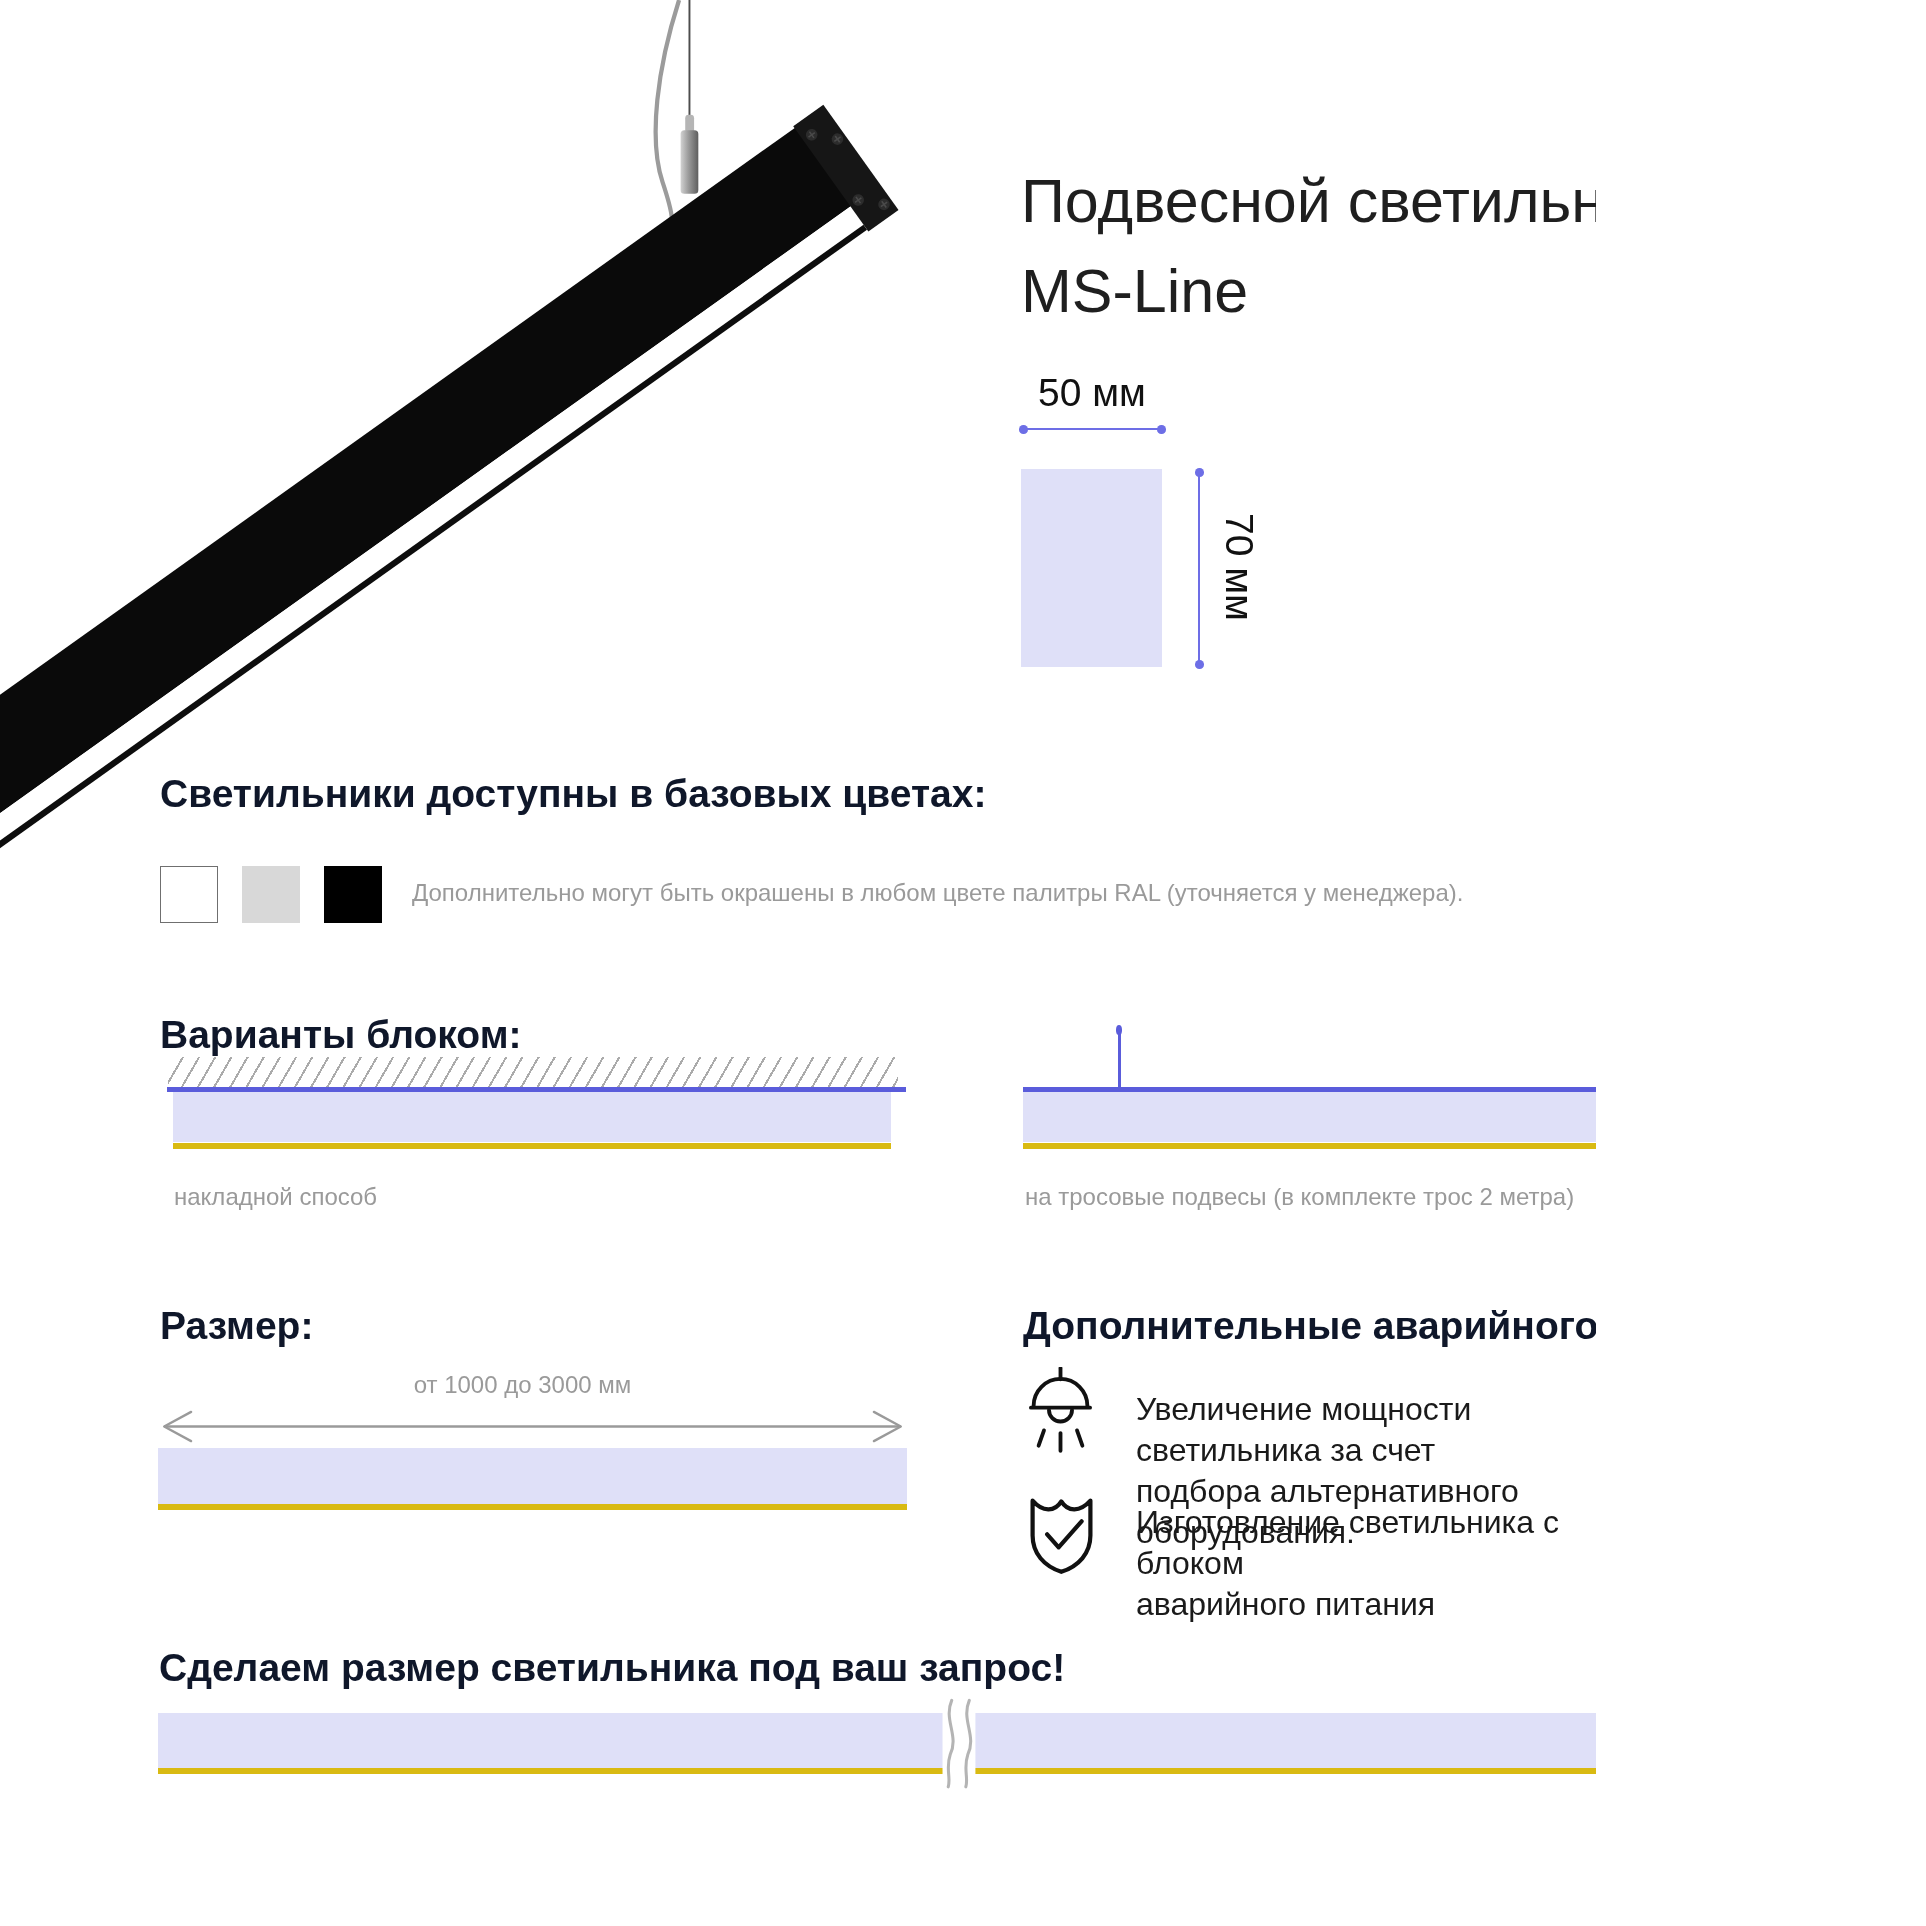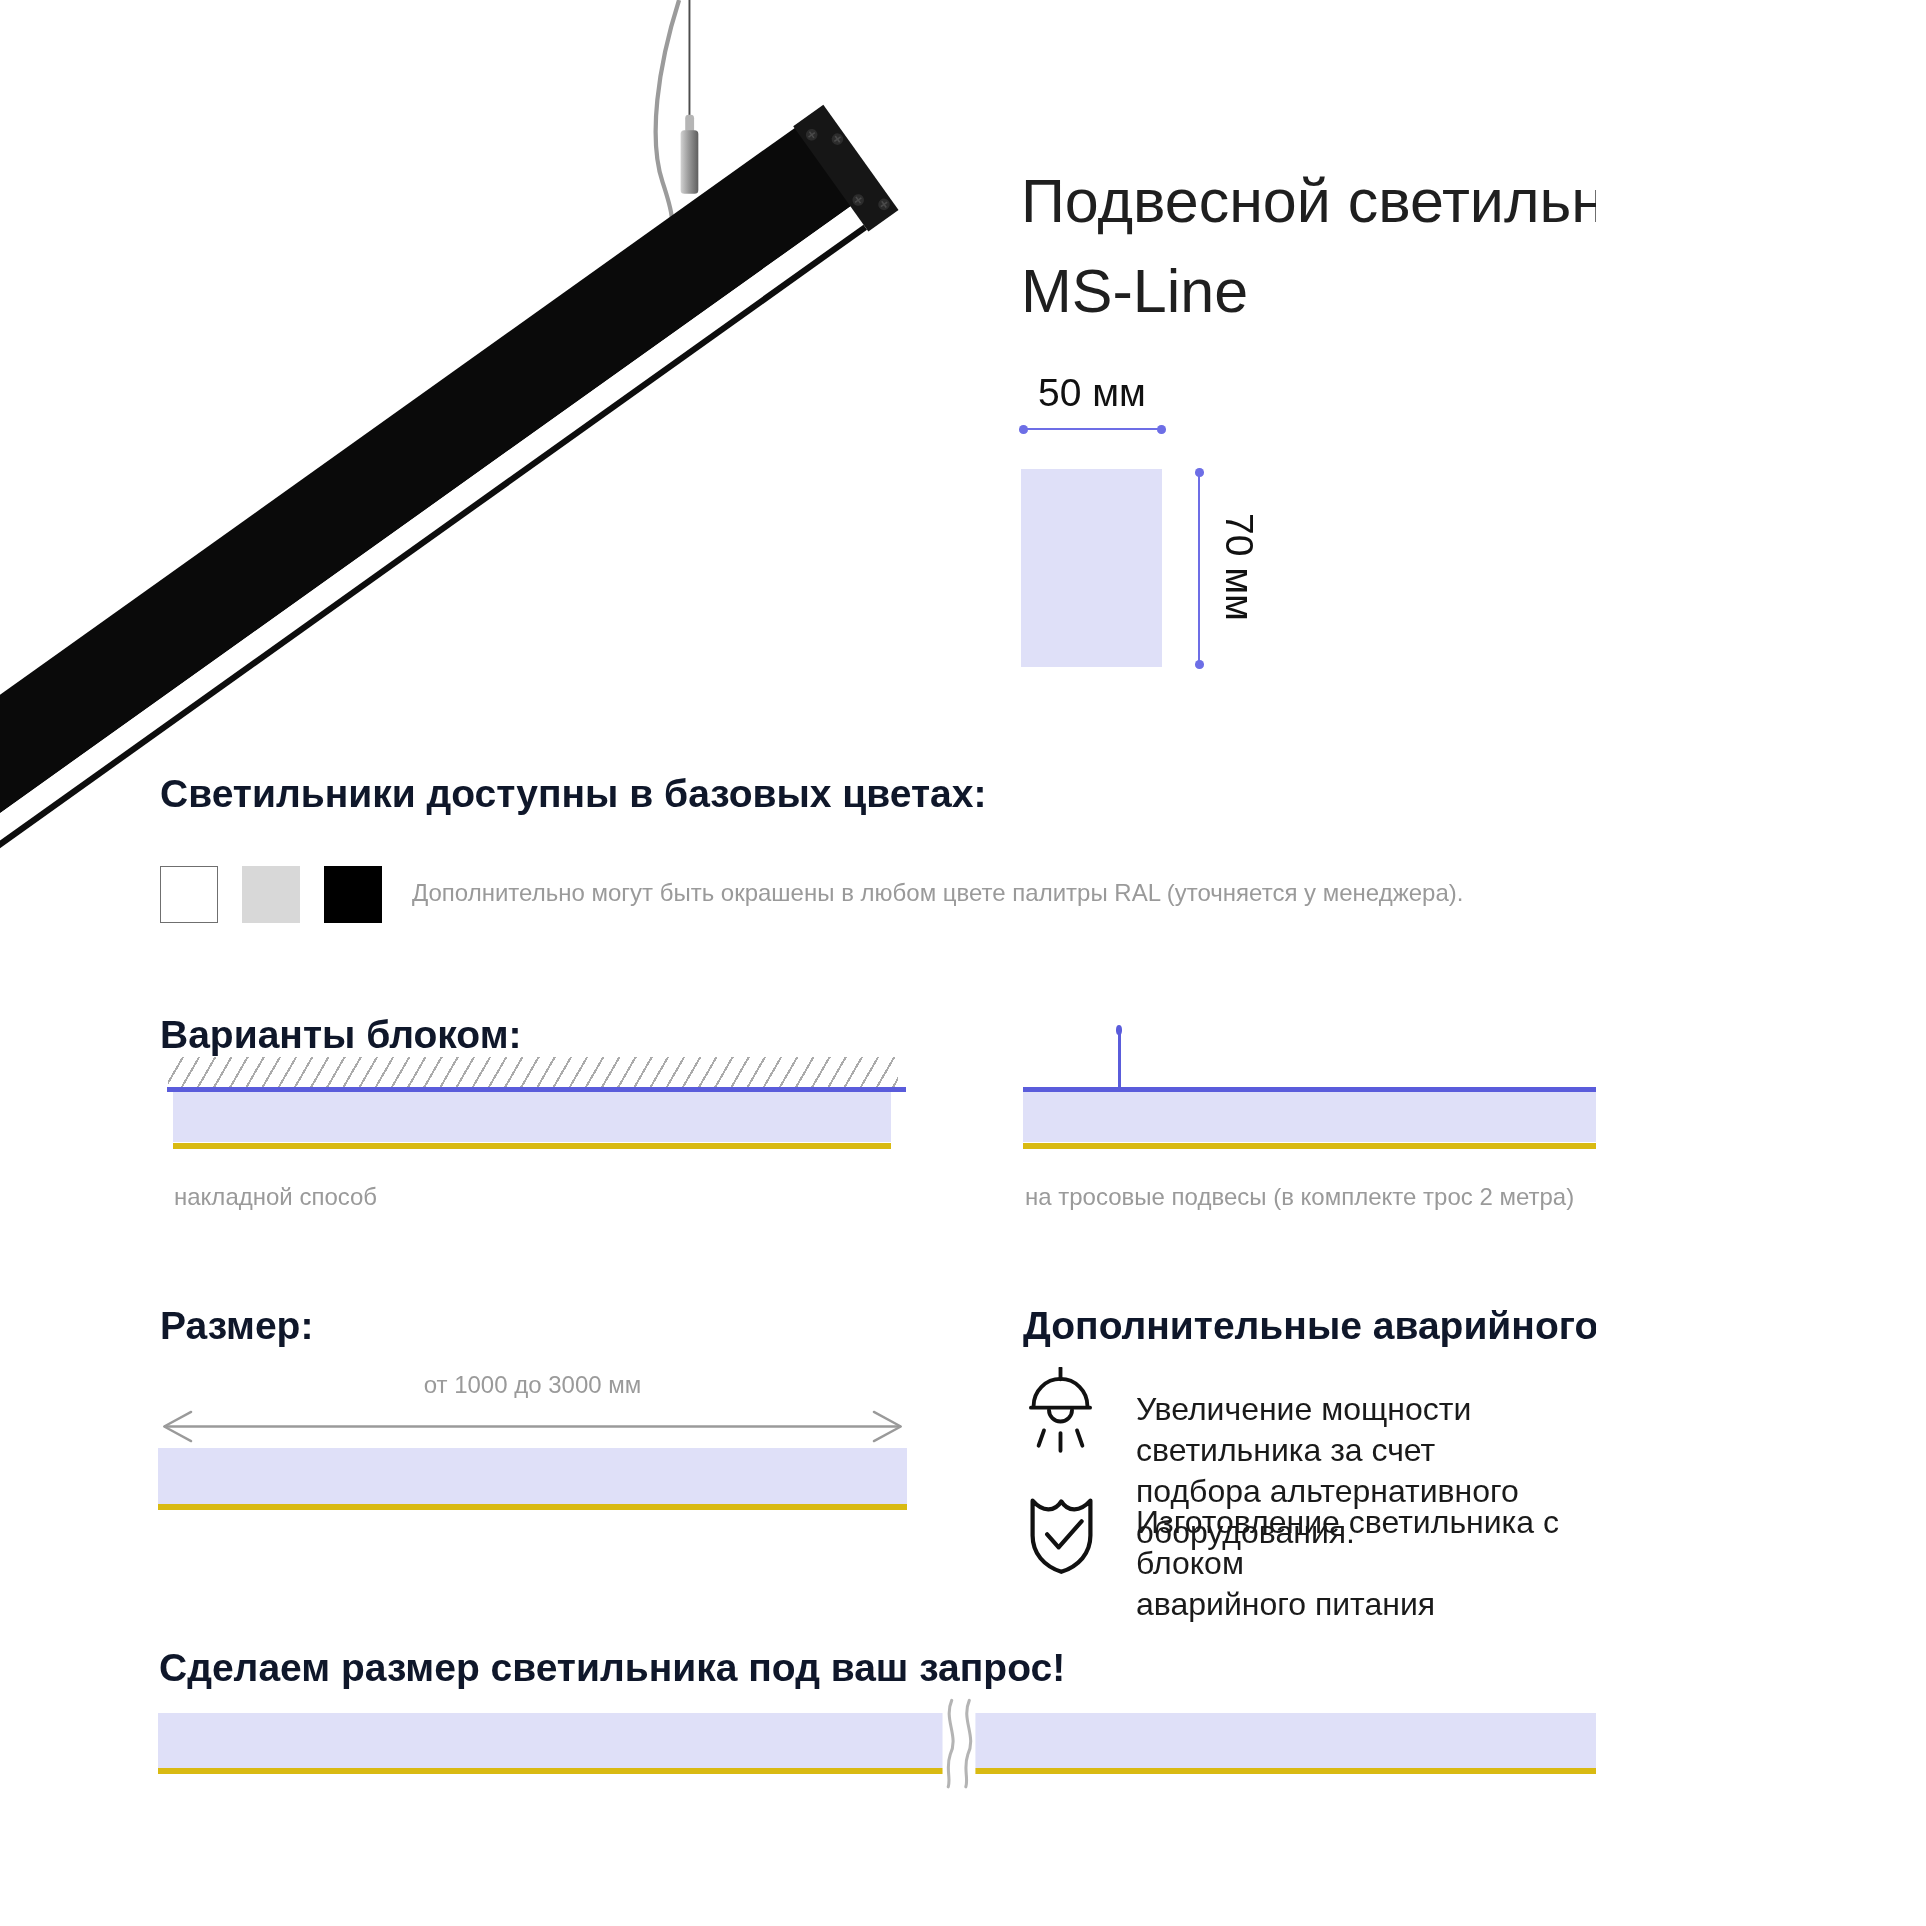--- a/index.html
+++ b/index.html
@@ -101,21 +101,21 @@
   <div class="abs cable" style="left:1118px;top:1028px;height:61px"></div>
   <div class="abs cable-dot" style="left:1116px;top:1025px"></div>
   <div class="abs cable" style="left:1673px;top:1028px;height:61px"></div>
   <div class="abs cable-dot" style="left:1671px;top:1025px"></div>
   <div class="abs blueline" style="left:1023px;top:1087px;width:750px;height:5px"></div>
   <div class="abs lavender" style="left:1023px;top:1092px;width:750px;height:50px"></div>
   <div class="abs yellowline" style="left:1023px;top:1143px;width:750px;height:5.8px"></div>
   <div class="abs gray-text" style="left:1025px;top:1183px">на тросовые подвесы (в комплекте трос 2 метра)</div>
 
   <div class="abs h2" style="left:160px;top:1304px">Размер:</div>
-  <div class="abs gray-text center" style="left:158px;top:1371px;width:749px">от 1000 до 3000 мм</div>
+  <div class="abs gray-text center" style="left:148px;top:1371px;width:749px">от 1000 до 3000 мм</div>
 
   <svg class="abs" style="left:158px;top:1409px" width="749" height="35" viewBox="0 0 1945 90" xmlns="http://www.w3.org/2000/svg">
     <g stroke="#9a9a9a" stroke-width="6" fill="none" stroke-linecap="round" stroke-linejoin="round">
       <line x1="18" y1="45" x2="1927" y2="45"></line>
       <path d="M86,7 L16,45 L86,83"></path>
       <path d="M1859,7 L1929,45 L1859,83"></path>
     </g>
   </svg>
 
   <div class="abs lavender" style="left:158px;top:1448px;width:749px;height:57px"></div>

